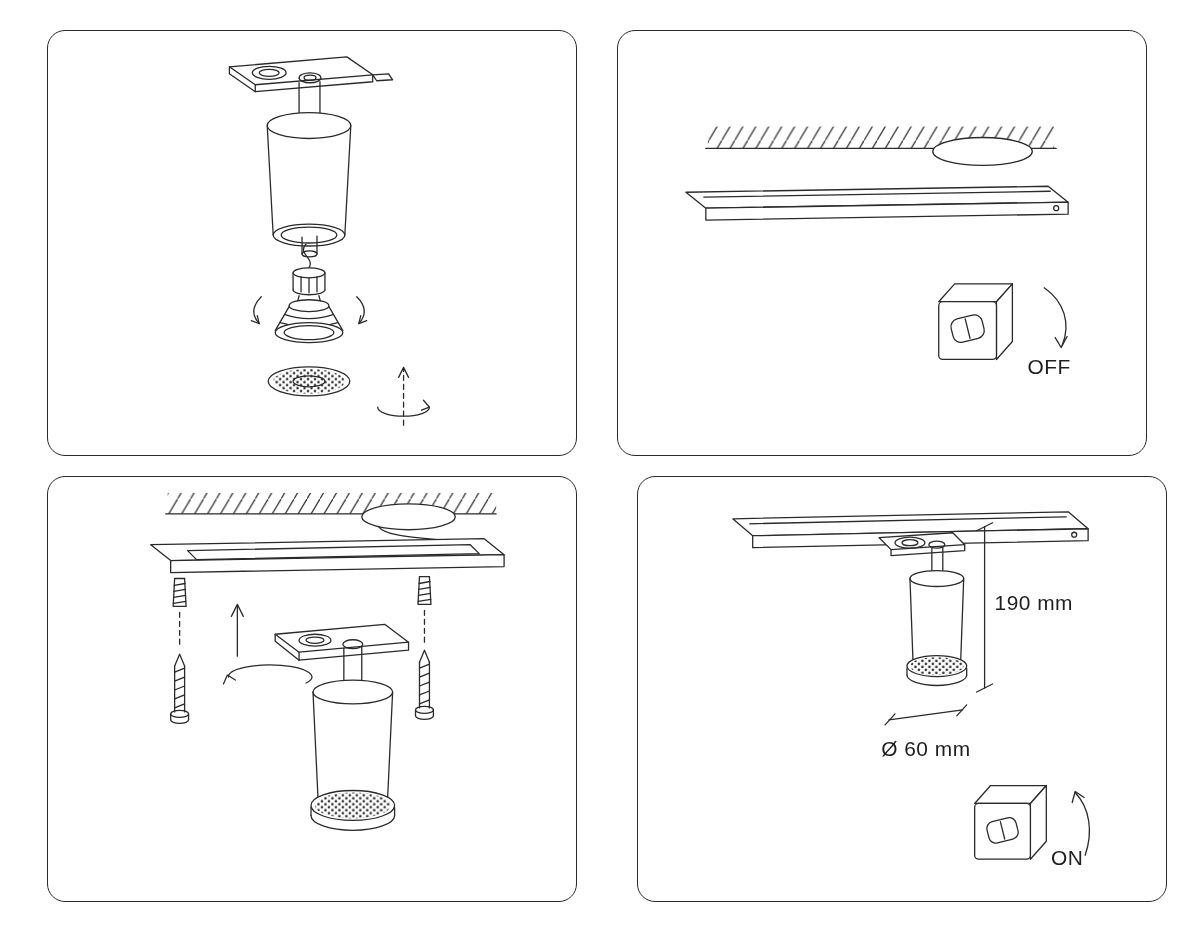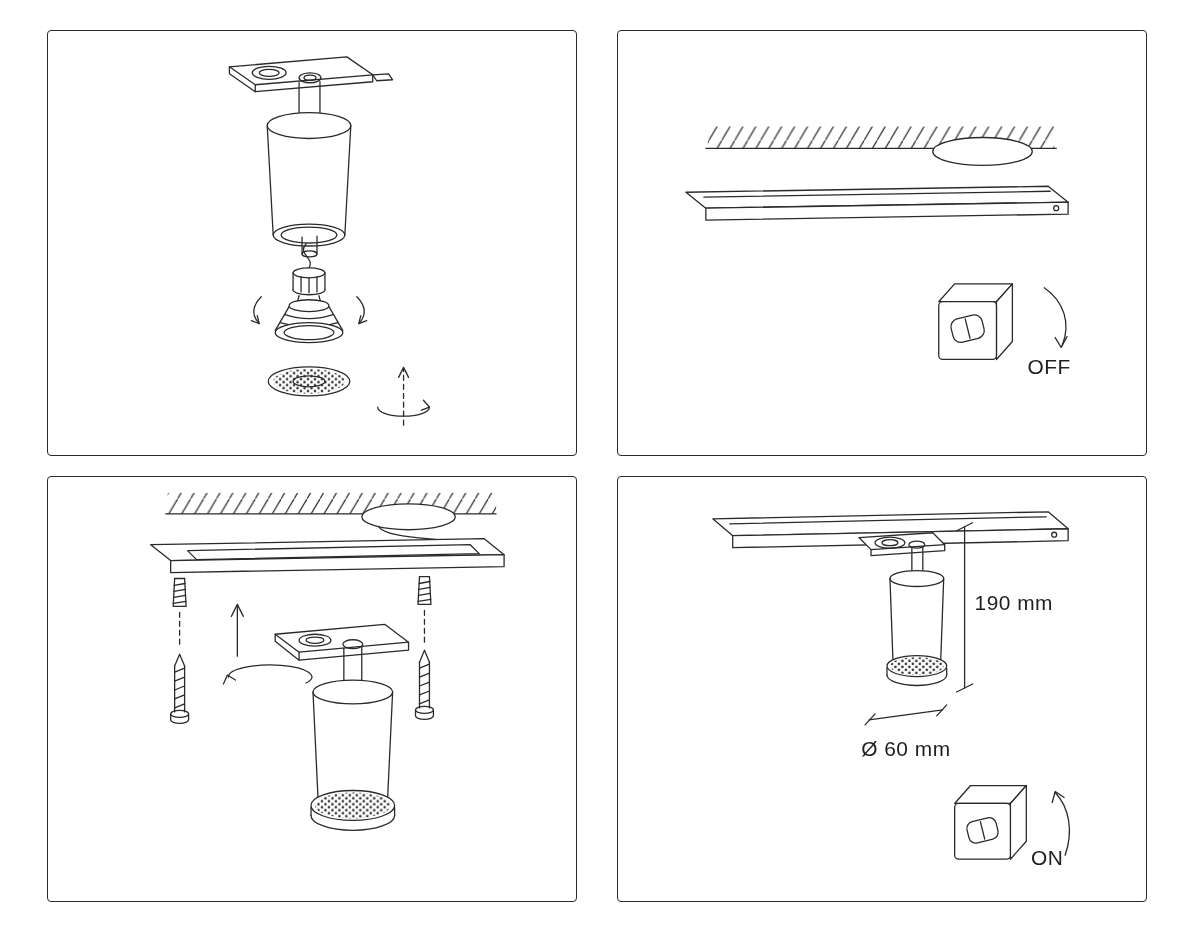--- a/index.html
+++ b/index.html
@@ -2,27 +2,27 @@
 <html><head>
 <meta charset="utf-8">
 <style>
   html,body { margin:0; padding:0; }
   body {
     width:1200px; height:933px; background:#ffffff; position:relative;
     font-family:"Liberation Sans", sans-serif;
   }
   .panel {
     position:absolute; width:530px; height:426px; box-sizing:border-box;
-    border:1.6px solid #2a2a2a; border-radius:4px; background:#fff; overflow:hidden;
+    border:1.6px solid #2a2a2a; border-radius:18px; background:#fff; overflow:hidden;
   }
   .panel svg { display:block; width:100%; height:100%; }
   .p1 { left:47px;  top:30px; }
   .p2 { left:617px; top:30px; }
   .p3 { left:47px;  top:476px; }
-  .p4 { left:617px; top:476px; }
+  .p4 { left:637px; top:476px; }
   .ln { stroke:#2a2a2a; stroke-width:1.3; fill:none; stroke-linecap:round; stroke-linejoin:round; }
   .fw { fill:#ffffff; }
   .lbl { font-family:"Liberation Sans", sans-serif; font-size:21px; fill:#1f1f1f; letter-spacing:0.5px; }
 </style>
 </head>
 <body>
 
 <div>
 
   <div class="panel p1">

